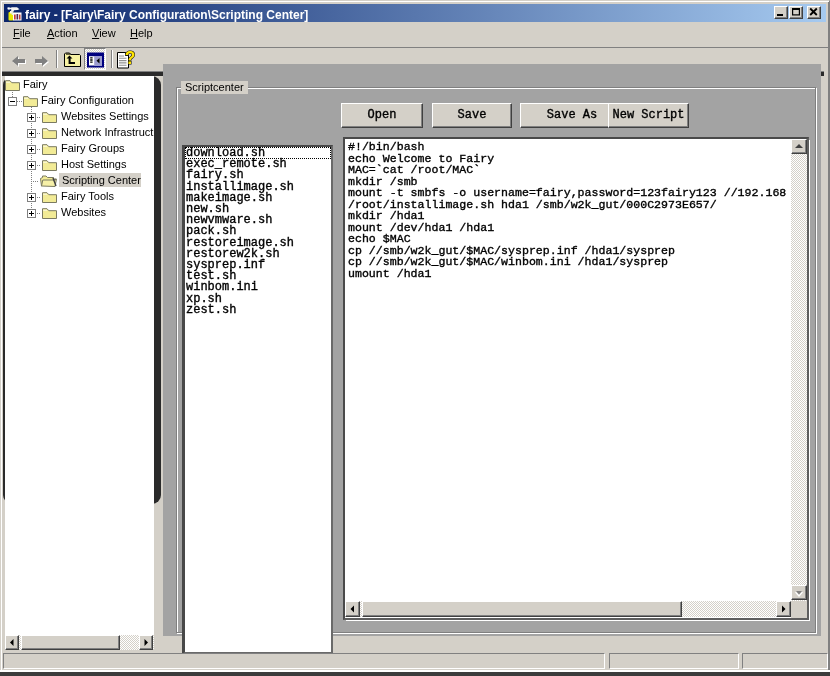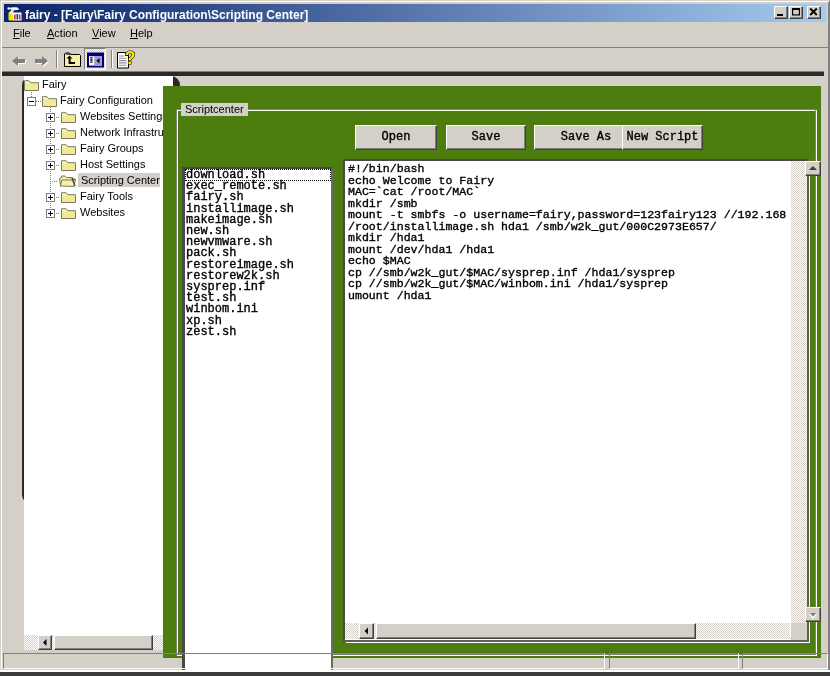--- a/index.html
+++ b/index.html
@@ -22,21 +22,21 @@
 .tbtn { top:2px; width:14px; height:13px; background:#D4D0C8;
   border-top:1px solid #fff; border-left:1px solid #fff;
   border-right:1px solid #404040; border-bottom:1px solid #404040;
   box-shadow: inset -1px -1px 0 #808080; }
 
 .menuitem { top:0px; height:22px; line-height:22px; font-size:11px; color:#000; }
 
 .raised { background:#D4D0C8;
   border-top:1px solid #fff; border-left:1px solid #fff;
   border-right:1px solid #404040; border-bottom:1px solid #404040;
-  box-shadow: inset -1px -1px 0 #808080; margin-left: 14px; }
+  box-shadow: inset -1px -1px 0 #808080; }
 
 .checker { background-image: conic-gradient(#fff 25%, #D4D0C8 0 50%, #fff 0 75%, #D4D0C8 0);
   background-size:2px 2px; }
 .vsep { width:2px; border-left:1px solid #808080; border-right:1px solid #fff; }
 
 .trow { left:0; width:149px; height:16px; }
 .trow span { white-space:pre; }
 .vdots { width:1px; background-image:repeating-linear-gradient(to bottom,#808080 0 1px,transparent 1px 2px); }
 .hdots { height:1px; background-image:repeating-linear-gradient(to right,#808080 0 1px,transparent 1px 2px); }
 .pmbox { width:9px; height:9px; background:#fff; border:1px solid #808080; }
@@ -120,21 +120,21 @@
     <path d="M1.5 2.5 L9.5 2.5 L12.5 5.5 L12.5 18 L1.5 18 Z" fill="#fff" stroke="#000"></path>
     <path d="M9.5 2.5 L9.5 5.5 L12.5 5.5 Z" fill="#D4D0C8" stroke="#000" stroke-width="0.8"></path>
     <path d="M3 6 h5 M3 8.3 h7.5 M3 10.6 h7.5 M3 12.9 h7.5 M3 15.2 h7.5" stroke="#909090" stroke-width="1.1"></path>
     <text x="14" y="13.5" font-family="Liberation Sans" font-size="17.5" font-weight="bold" fill="#FFE400" stroke="#000" stroke-width="1.1" text-anchor="middle" paint-order="stroke">?</text>
   </svg>
 </div>
 
 <div class="abs" style="left:2px;top:71px;width:822px;height:1px;background:#808080"></div>
 <div class="abs" style="left:2px;top:72px;width:822px;height:4px;background:#2a2a2a"></div>
 
-<div id="tree" class="abs" style="left:22px;top:76px;width:158px;height:428px;background:#2a2a2a;border-radius:9px;">
+<div id="tree" class="abs" style="left:3px;top:76px;width:158px;height:428px;background:#2a2a2a;border-radius:9px;">
   <div id="treewhite" class="abs" style="left:2px;top:0px;width:149px;height:559px;background:#fff;overflow:hidden;font-size:11px;">
 
     <div class="abs vdots" style="left:7px;top:16px;height:7px;"></div>
     <div class="abs vdots" style="left:26px;top:31px;height:107px;"></div>
     <div class="abs hdots" style="left:12px;top:25px;width:6px;"></div>
     <div class="abs hdots" style="left:30px;top:41px;width:6px;"></div>
     <div class="abs hdots" style="left:30px;top:57px;width:6px;"></div>
     <div class="abs hdots" style="left:30px;top:73px;width:6px;"></div>
     <div class="abs hdots" style="left:30px;top:89px;width:6px;"></div>
     <div class="abs hdots" style="left:26px;top:105px;width:8px;"></div>
@@ -243,21 +243,21 @@
       </div>
     <div class="raised abs" style="left:16px;top:0px;width:99px;height:15px;"></div>
     <div class="raised abs" style="left:134px;top:0px;width:14px;height:15px;">
         <svg width="12" height="13" viewBox="0 0 12 13">
           <path d="M4.5 3 L8 6.5 L4.5 10 Z" fill="#000"></path>
         </svg>
       </div>
   </div>
 </div>
 
-<div id="rightpane" class="abs" style="left:163px;top:86px;width:658px;height:572px;background:#4d7c0f;">
+<div id="rightpane" class="abs" style="left:163px;top:64px;width:658px;height:572px;background:#a3a3a3;">
 
   <div class="abs" style="left:14px;top:24px;width:640px;height:546px;border:1px solid #fff;"></div>
   <div class="abs" style="left:13px;top:23px;width:640px;height:546px;border:1px solid #808080;"></div>
   <div class="abs" style="left:18px;top:17px;height:13px;background:#D4D0C8;padding:0 4px;font-size:11px;line-height:13px;">Scriptcenter</div>
 
   <div class="abs mono" style="left:19px;top:41px;width:151px;height:509px;background:#fff;border-width:2px 2px 2px 3px;border-style:solid;border-color:#484848 #6a6a6a #6a6a6a #484848;font-size:12px;line-height:11.2px;overflow:hidden;margin-top:40px;">
     <div class="abs" style="left:0px;top:0px;width:146px;height:12px;border:1px dotted #000;"></div>
     <div class="abs" style="left:1px;top:1px;white-space:pre;">download.sh
 exec_remote.sh
 fairy.sh

